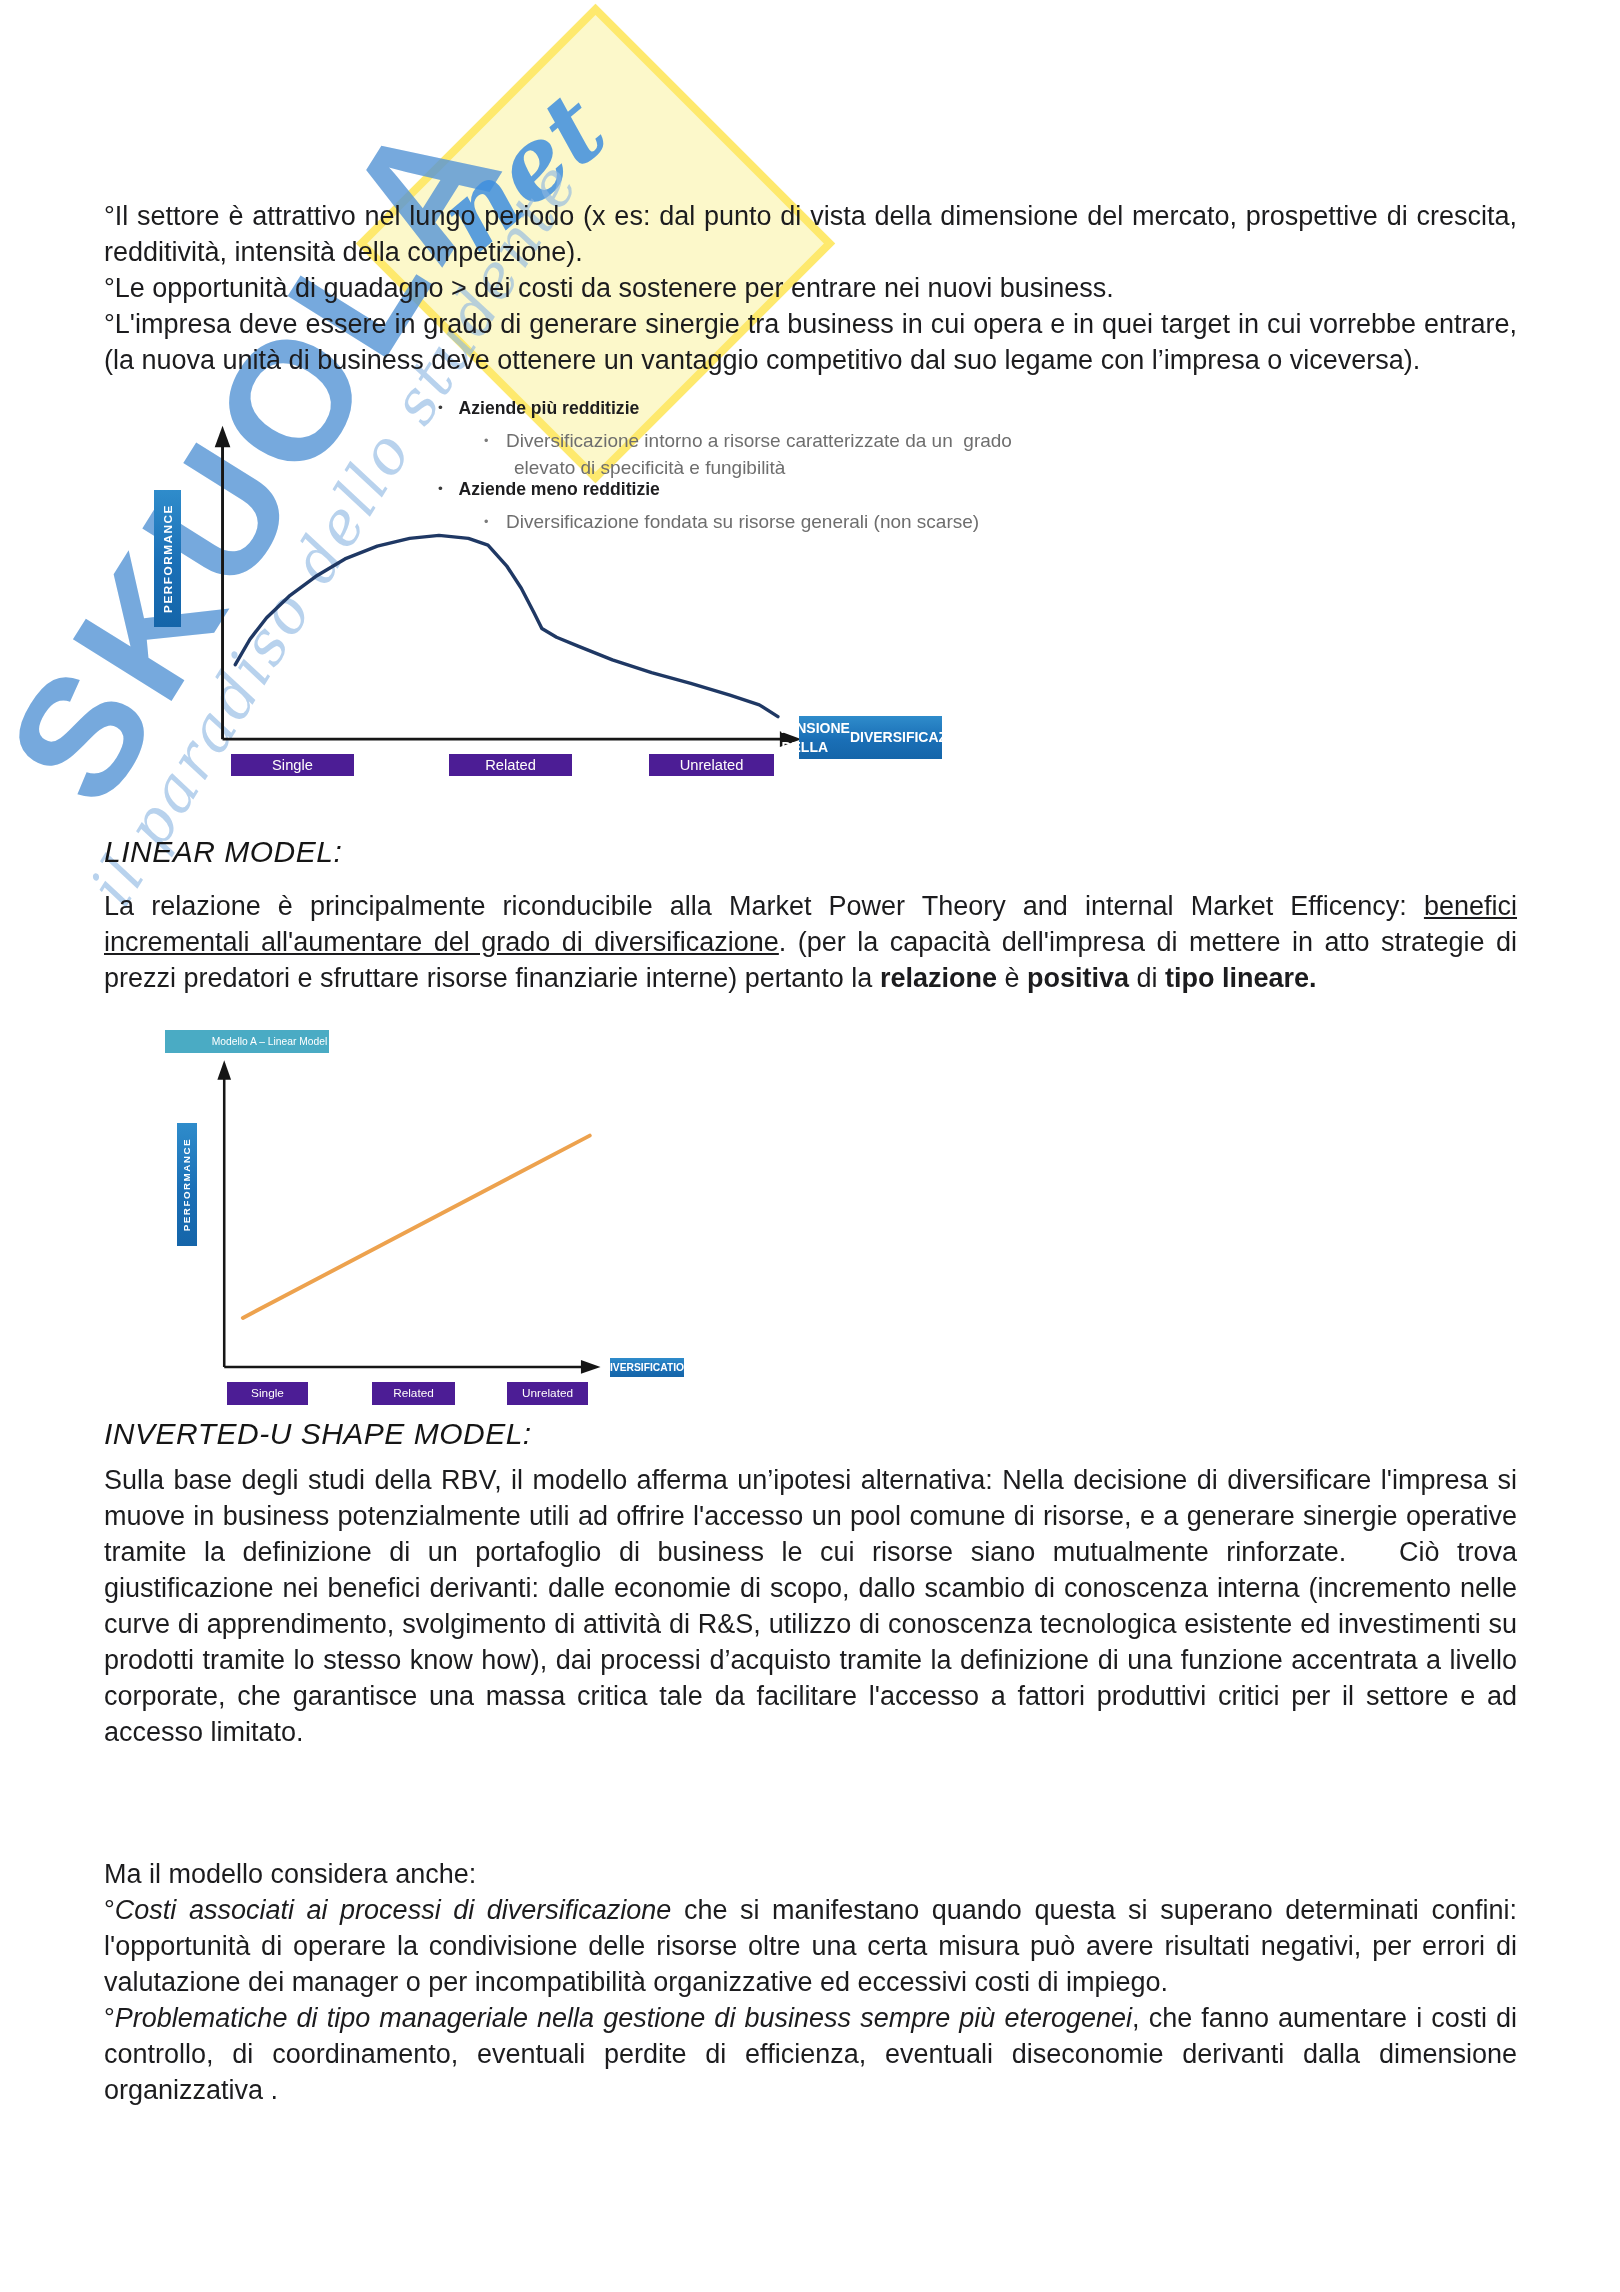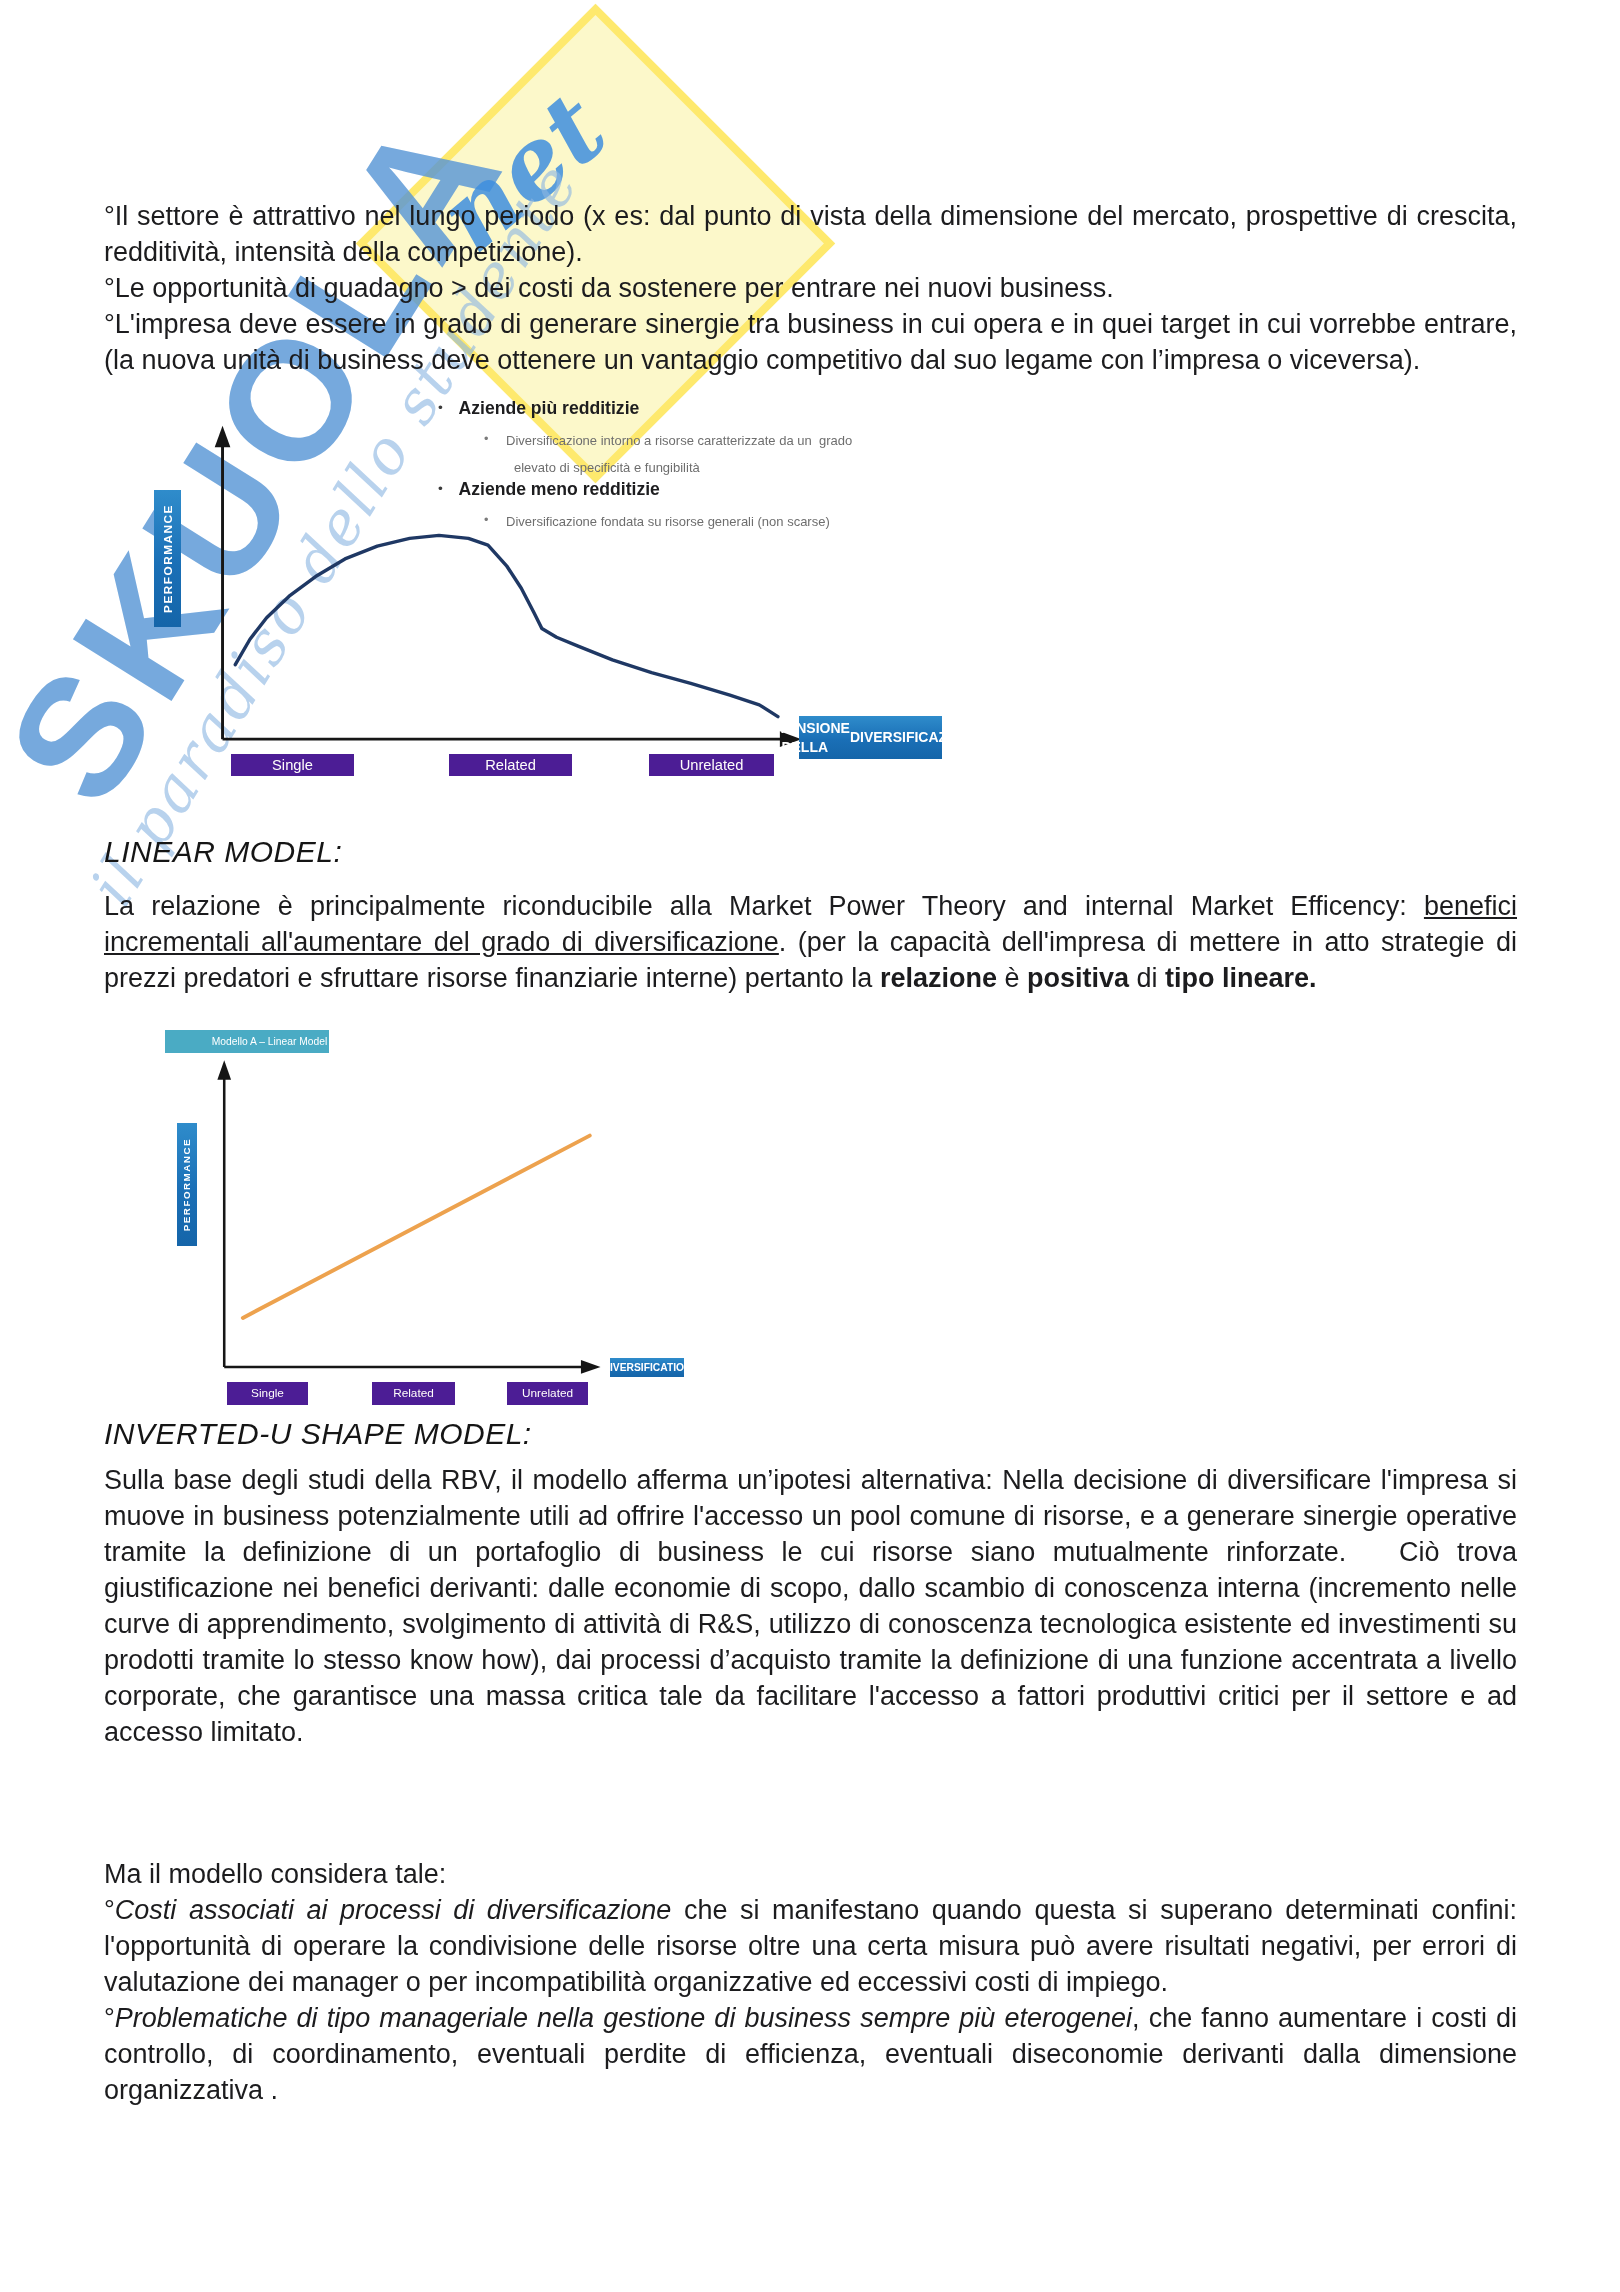--- a/index.html
+++ b/index.html
@@ -60,21 +60,21 @@
     background:#4c1d95; color:#fffdfb; display:flex;
     align-items:center; justify-content:center;
   }
   .teal-box {
     background:#4aabc4; color:#ffffff; display:flex;
     align-items:center; justify-content:center;
   }
 
   
   .lg-l1 { font-size:17.6px; font-weight:bold; color:#1d1d1f; white-space:nowrap; }
-  .lg-l2 { font-size:13px; color:#6e6e6e; line-height:26.5px; white-space:nowrap; }
+  .lg-l2 { font-size:19px; color:#6e6e6e; line-height:26.5px; white-space:nowrap; }
   .lg-dot { display:inline-block; font-size:13.7px; color:#3a3a3a; margin-right:15.7px; vertical-align:2px; }
   .lg-dot2 { display:inline-block; font-size:12.7px; color:#7a7a7a; margin-right:17.6px; vertical-align:2px; }
   .lg-row { position:absolute; }
 </style>
 </head>
 <body>
 
 <div class="page">
 
   <div class="watermark">
@@ -158,20 +158,20 @@
       <div class="abs orange-btn" style="left:227px; top:1382px; width:81px; height:22.5px; font-size:11.8px;">Single</div>
       <div class="abs orange-btn" style="left:372px; top:1382px; width:83px; height:22.5px; font-size:11.8px;">Related</div>
       <div class="abs orange-btn" style="left:507px; top:1382px; width:81px; height:22.5px; font-size:11.8px;">Unrelated</div>
     </div>
 
     <h2 class="abs heading" style="left:104px; top:1417px; margin:0; font-weight:normal;">INVERTED-U SHAPE MODEL:</h2>
 
     <p class="abs body-text" style="left:104px; top:1462px; width:1413px;">Sulla base degli studi della RBV, il modello afferma un’ipotesi alternativa: Nella decisione di diversificare l'impresa si muove in business potenzialmente utili ad offrire l'accesso un pool comune di risorse, e a generare sinergie operative tramite la definizione di un portafoglio di business le cui risorse siano mutualmente rinforzate.&nbsp;&nbsp; Ciò trova giustificazione nei benefici derivanti: dalle economie di scopo, dallo scambio di conoscenza interna (incremento nelle curve di apprendimento, svolgimento di attività di R&amp;S, utilizzo di conoscenza tecnologica esistente ed investimenti su prodotti tramite lo stesso know how), dai processi d’acquisto tramite la definizione di una funzione accentrata a livello corporate, che garantisce una massa critica tale da facilitare l'accesso a fattori produttivi critici per il settore e ad accesso limitato.</p>
 
     <div class="abs body-text" style="left:104px; top:1856px; width:1413px;">
-      <p style="text-align:left;">Ma il modello considera tale:</p>
+      <p style="text-align:left;">Ma il modello considera anche:</p>
       <p><span>°</span><i>Costi associati ai processi di diversificazione</i><span> che si manifestano quando questa si superano determinati confini: l'opportunità di operare la condivisione delle risorse oltre una certa misura può avere risultati negativi, per errori di valutazione dei manager o per incompatibilità organizzative ed eccessivi costi di impiego.</span></p>
       <p><span>°</span><i>Problematiche di tipo manageriale nella gestione di business sempre più eterogenei</i><span>, che fanno aumentare i costi di controllo, di coordinamento, eventuali perdite di efficienza, eventuali diseconomie derivanti dalla dimensione organizzativa .</span></p>
     </div>
 
   </div>
 </div>
 
 
 </body></html>

